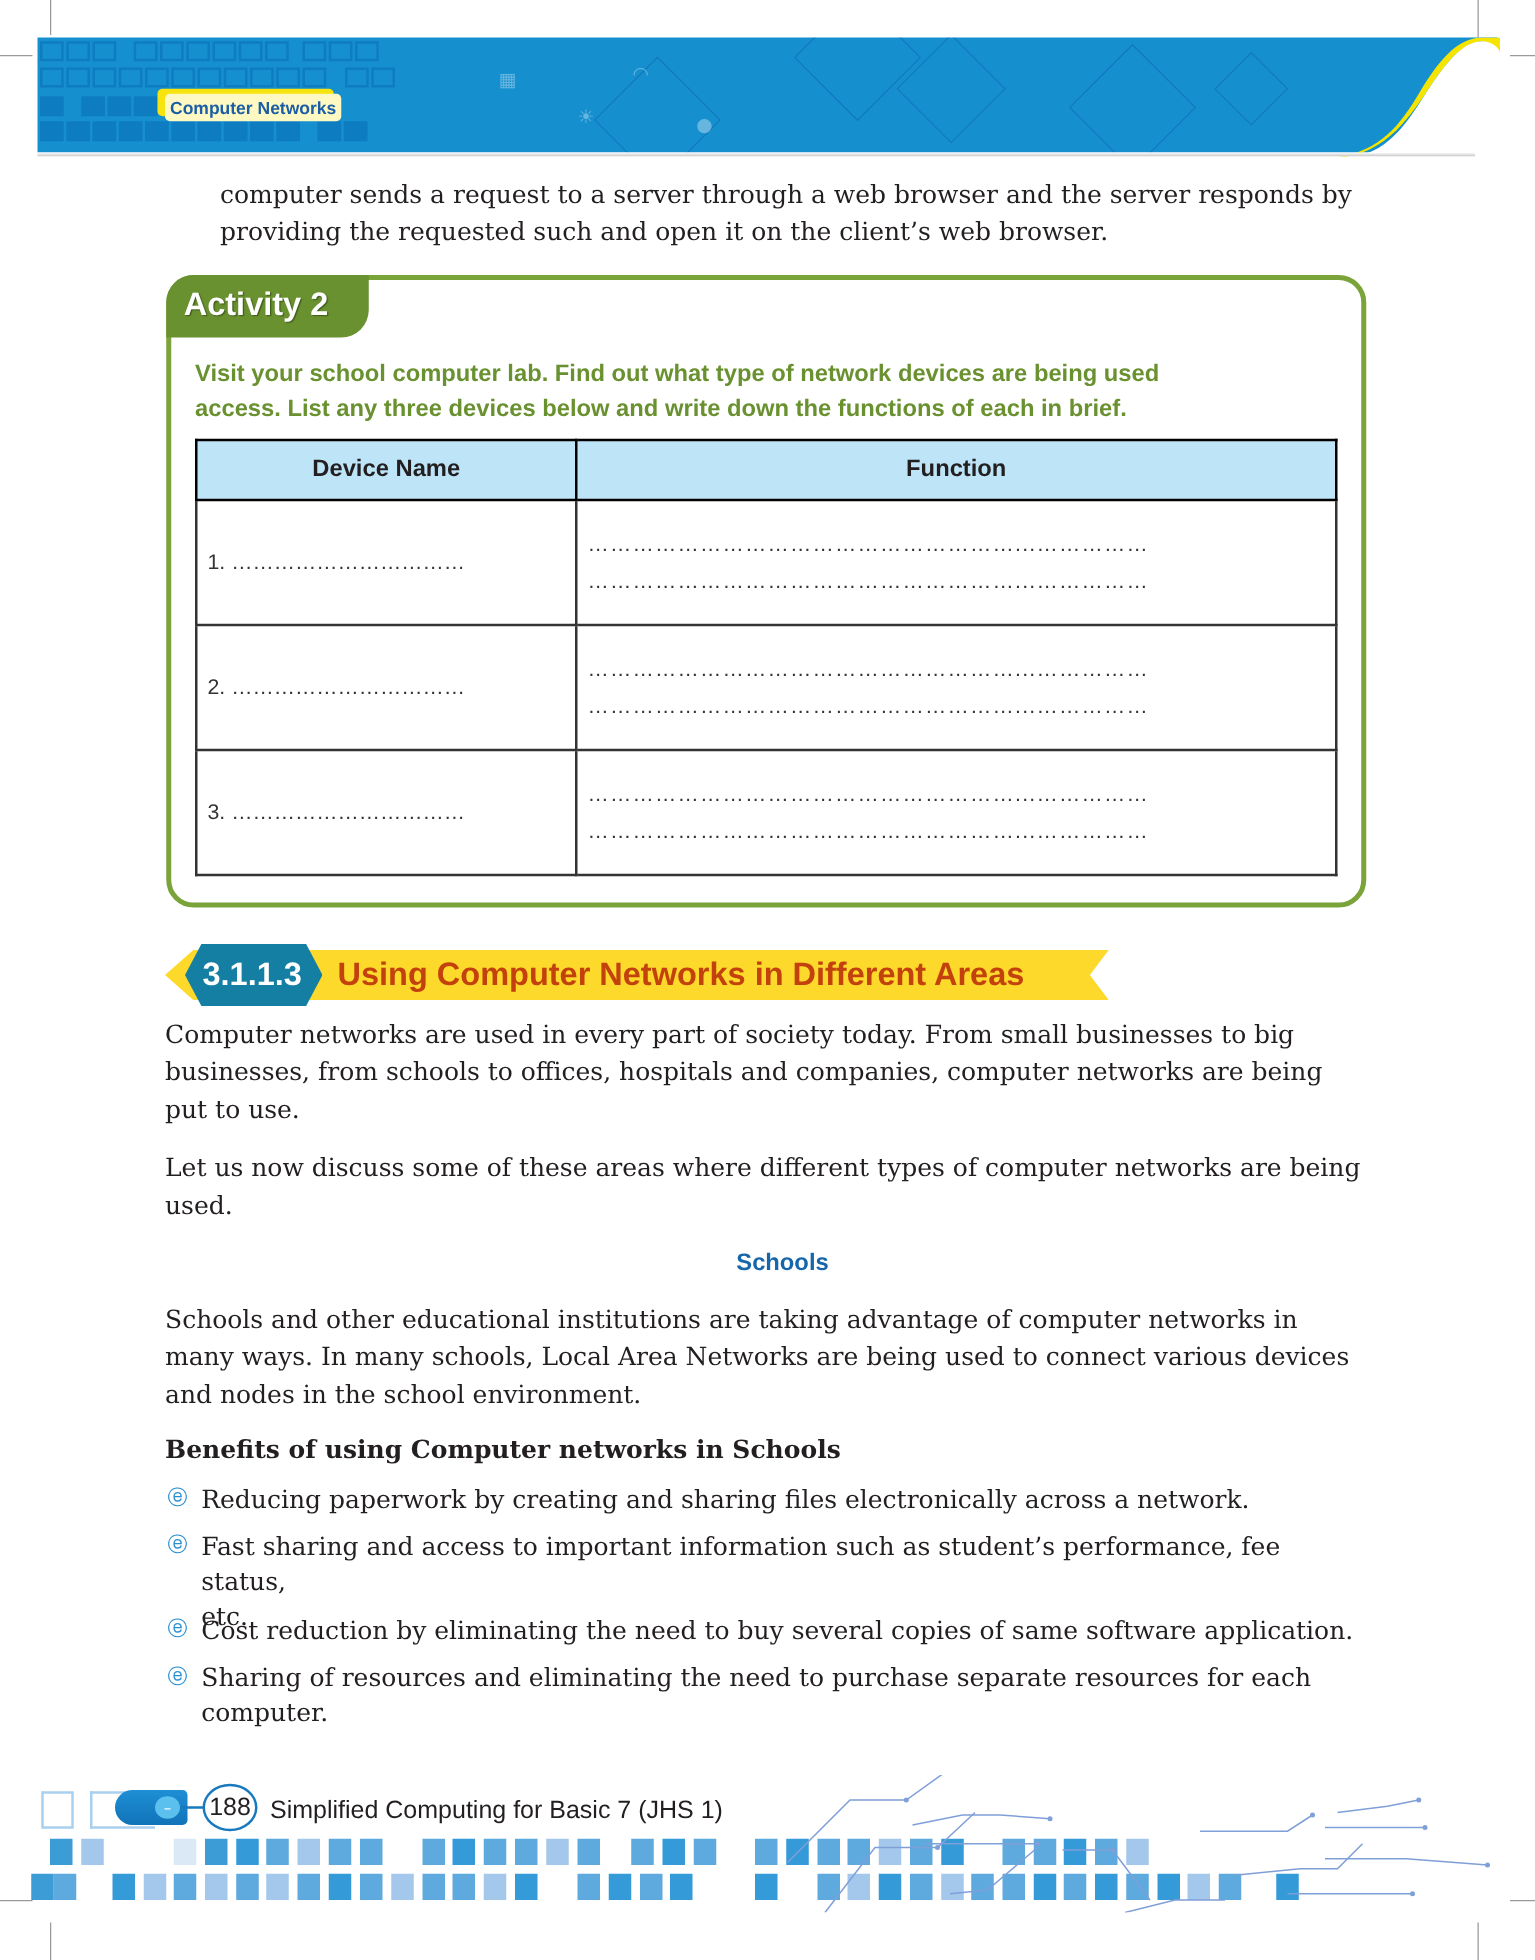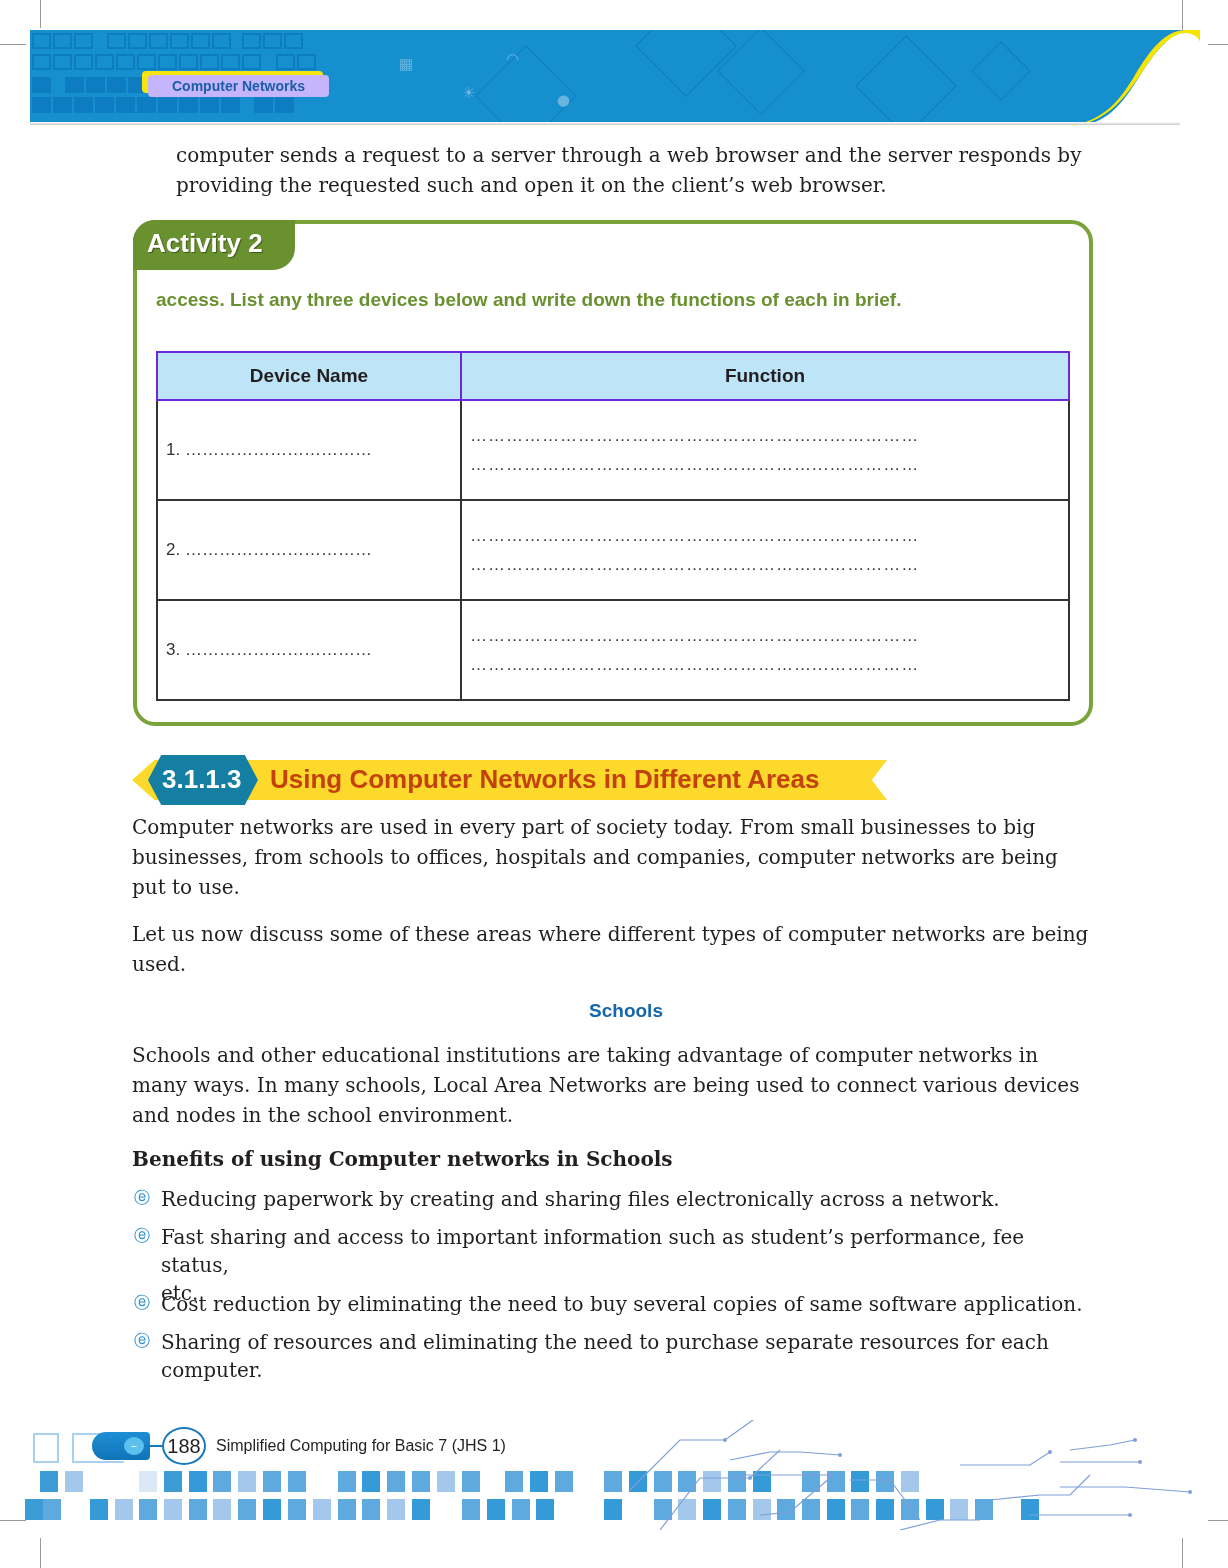--- a/index.html
+++ b/index.html
@@ -5,40 +5,40 @@
   html,body{margin:0;padding:0;background:#fff;}
   body{width:1228px;height:1568px;position:relative;overflow:hidden;font-family:"DejaVu Serif",serif;color:#231f20;}
   .crop{position:absolute;background:#9a9a9a;}
   .banner{position:absolute;left:30px;top:30px;width:1168px;height:92px;background:#168fcf;overflow:hidden;}
   .banner .grid{position:absolute;left:0;top:0;}
   .banner .grid span{position:absolute;width:19px;height:16px;border:2px solid rgba(10,110,180,0.55);box-sizing:border-box;}
   .banner .grid span.f{background:rgba(10,110,180,0.55);border:none;}
   .banner .diam{position:absolute;border:1px solid rgba(10,100,170,0.45);transform:rotate(45deg);}
   .banner-rule{position:absolute;left:30px;top:122px;width:1150px;height:3px;background:linear-gradient(#fff,#c8c8c8);}
   .swoosh{position:absolute;left:990px;top:30px;width:210px;height:96px;}
-  .chapter-tag{position:absolute;left:148px;top:75px;background:#c4b5fd;color:#1b5ea5;font-family:"Liberation Sans",sans-serif;font-weight:bold;font-size:14px;padding:3px 24px;border-radius:4px;box-shadow:-6px -4px 0 #f7e30e;}
+  .chapter-tag{position:absolute;left:132px;top:75px;background:#fef9c3;color:#1b5ea5;font-family:"Liberation Sans",sans-serif;font-weight:bold;font-size:14px;padding:3px 4px;border-radius:4px;box-shadow:-6px -4px 0 #f7e30e;}
   .faint-icon{position:absolute;color:rgba(255,255,255,0.35);font-family:"DejaVu Sans",sans-serif;font-size:15px;}
   .p{position:absolute;left:132px;width:960px;font-size:20px;line-height:30px;}
   .activity{position:absolute;left:133px;top:220px;width:960px;height:506px;border:4px solid #7aa33a;border-radius:22px;box-sizing:border-box;}
   .activity-tab{position:absolute;left:133px;top:220px;width:162px;height:50px;background:#6a9130;border-radius:22px 0 22px 0;}
   .activity-tab span{position:absolute;left:14px;top:8px;font-family:"Liberation Sans",sans-serif;font-weight:bold;font-size:26px;color:#fff;text-shadow:1px 1px 1px #3e5a1a;}
   .activity-instr{position:absolute;left:156px;top:286px;width:900px;font-family:"Liberation Sans",sans-serif;font-weight:bold;font-size:19px;line-height:28px;color:#6a9130;}
   table.act{position:absolute;left:156px;top:351px;width:914px;border-collapse:collapse;font-family:"Liberation Sans",sans-serif;}
-  table.act th{background:#bde4f7;height:44px;font-size:19px;font-weight:bold;border:2px solid #6d28d9;color:#231f20;}
+  table.act th{background:#bde4f7;height:44px;font-size:19px;font-weight:bold;border:2px solid #000000;color:#231f20;}
   table.act td{border:2px solid #333;height:98px;font-size:17px;vertical-align:middle;padding:0 8px;color:#333;}
   table.act td.fn div{line-height:29px;letter-spacing:1px;white-space:nowrap;overflow:hidden;}
   .sec-band{position:absolute;left:132px;top:760px;width:755px;height:40px;background:#fcd92a;clip-path:polygon(3% 0,100% 0,98% 50%,100% 100%,3% 100%,0 50%);}
   .sec-num{position:absolute;left:148px;top:755px;width:110px;height:50px;background:#147fa3;clip-path:polygon(12% 0,88% 0,100% 50%,88% 100%,12% 100%,0 50%);border:0;}
   .sec-num span{position:absolute;left:14px;top:9px;font-family:"Liberation Sans",sans-serif;font-weight:bold;font-size:26px;color:#fff;}
   .sec-title{position:absolute;left:270px;top:764px;font-family:"Liberation Sans",sans-serif;font-weight:bold;font-size:26px;color:#c2410c;}
   .schools-h{position:absolute;left:0;width:1228px;top:1000px;text-align:center;font-family:"Liberation Sans",sans-serif;font-weight:bold;font-size:19px;color:#1566ab;padding-left:12px;}
   .benefits-h{position:absolute;left:132px;top:1147px;font-weight:bold;font-size:20px;}
   .bullet{position:absolute;left:132px;width:965px;font-size:20px;line-height:28px;padding-left:29px;box-sizing:border-box;}
   .bullet .b-icon{position:absolute;left:2px;top:4px;width:18px;height:18px;color:#2a8fd0;font-family:"DejaVu Sans",sans-serif;font-size:16px;line-height:18px;}
-  .footer-text{position:absolute;left:216px;top:1437px;font-family:"Liberation Sans",sans-serif;font-size:16px;color:#231f20;}
+  .footer-text{position:absolute;left:216px;top:1437px;font-family:"Liberation Sans",sans-serif;font-size:20px;color:#231f20;}
   .page-num{position:absolute;left:162px;top:1427px;width:44px;height:38px;border:2px solid #1879bf;border-radius:50%;box-sizing:border-box;text-align:center;font-family:"Liberation Sans",sans-serif;font-size:20px;line-height:34px;color:#231f20;background:#fff;}
   .mouse{position:absolute;left:92px;top:1432px;width:58px;height:28px;border-radius:14px 4px 4px 14px;background:linear-gradient(#1e8fd5,#1173b8);}
   .mouse-btn{position:absolute;left:124px;top:1437px;width:20px;height:18px;border-radius:50%;background:#5bc0ee;color:#fff;text-align:center;font-family:"DejaVu Sans",sans-serif;font-size:12px;line-height:18px;}
   .squares span{position:absolute;width:18px;height:21px;}
 </style>
 </head>
 <body>
 
 <div class="crop" style="left:40px;top:0;width:1px;height:28px;"></div>
 <div class="crop" style="left:0;top:44px;width:26px;height:1px;"></div>
@@ -115,20 +115,21 @@
 <div class="p" style="top:140px;margin-left:44px;">
   <div>computer sends a request to a server through a web browser and the server responds by</div>
   <div>providing the requested such and open it on the client’s web browser.</div>
 </div>
 
 <div class="activity"></div>
 <div class="activity-tab">
   <span>Activity 2</span>
 </div>
 <div class="activity-instr">
+  <div>Visit your school computer lab. Find out what type of network devices are being used</div>
   <div>access. List any three devices below and write down the functions of each in brief.</div>
 </div>
 <table class="act">
   <tbody>
       <tr>
     <th style="width:300px;">Device Name</th>
     <th>Function</th>
   </tr>
   <tr>
     <td>1. ……………………………</td>

